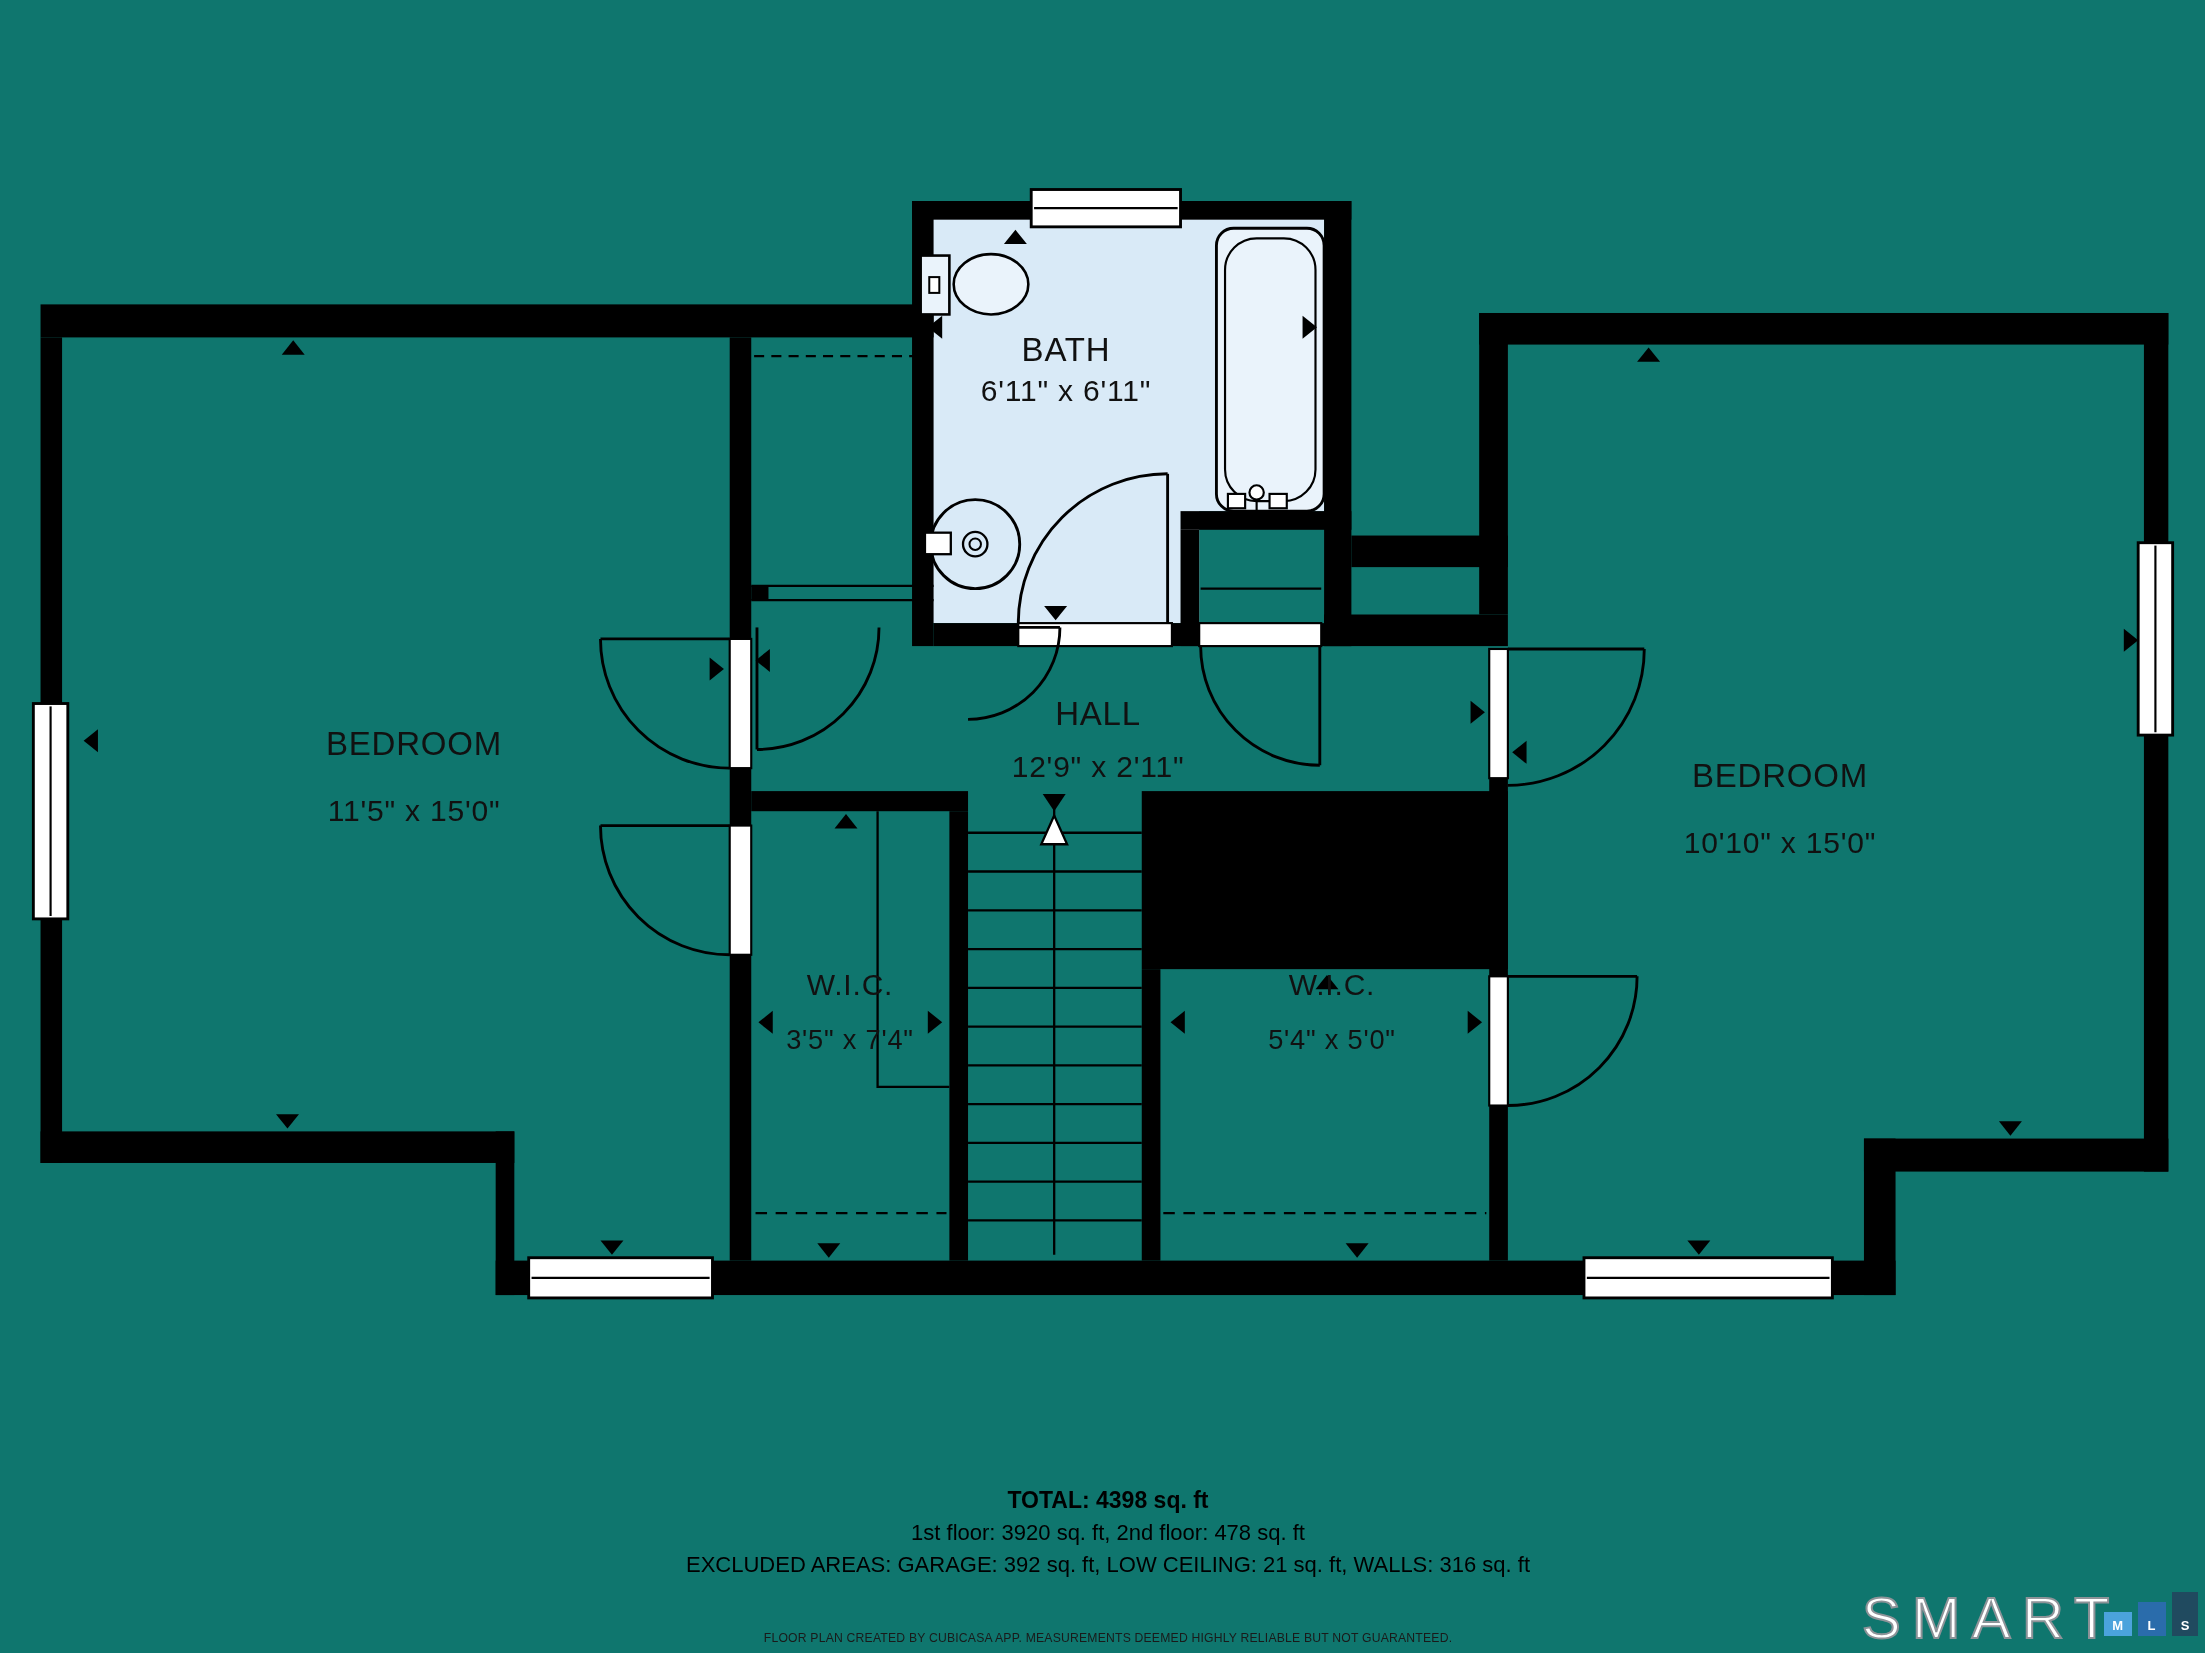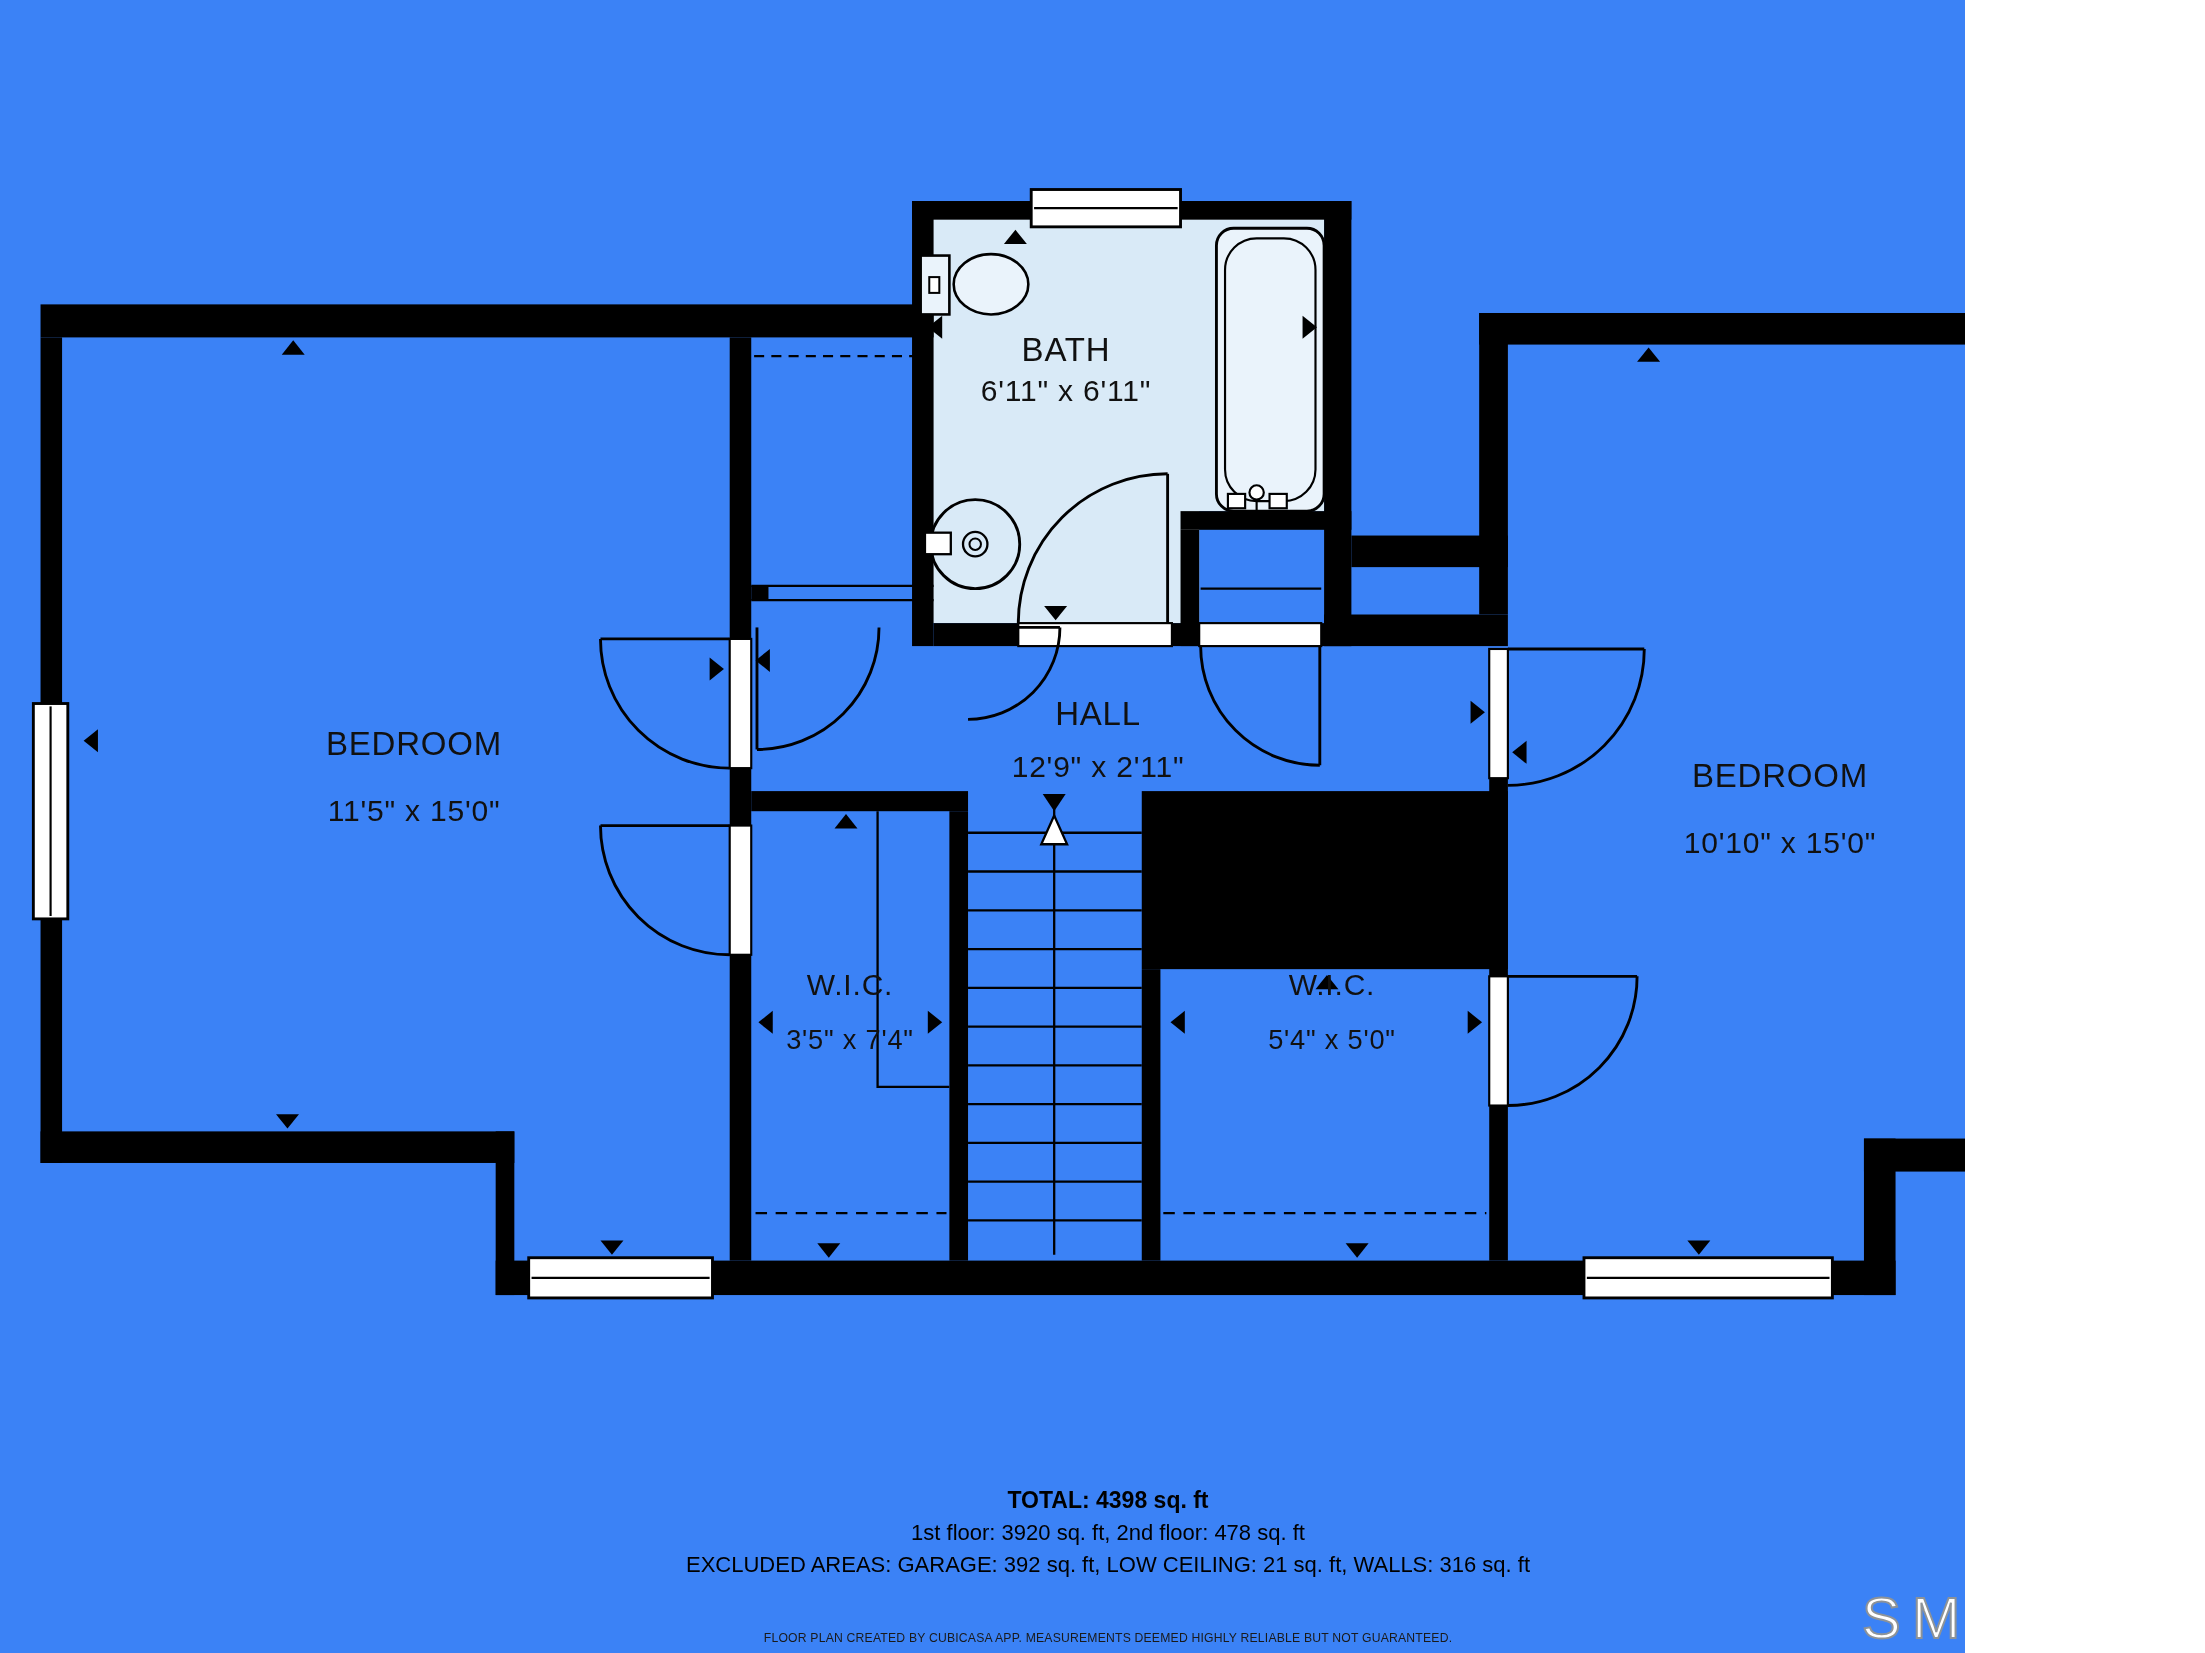--- a/index.html
+++ b/index.html
@@ -1,16 +1,16 @@
 <!DOCTYPE html>
 <html style="font-size:11.5px"><head>
 <meta charset="utf-8">
 <style>
   html,body{margin:0;padding:0;background:#fff;}
-  .stage{position:relative;width:1965px;height:1654px;background:#3b82f6;overflow:hidden;}
+  .stage{position:relative;width:2205px;height:1654px;background:#0f766e;overflow:hidden;}
   .plan{position:absolute;left:0;top:0;width:1103px;height:827px;
         transform:scale(2);transform-origin:0 0;
         font-family:"Liberation Sans", sans-serif;color:#000;}
   svg{position:absolute;left:0;top:0;}
   .lbl{position:absolute;transform:translate(-50%,-50%);text-align:center;
        white-space:nowrap;letter-spacing:0.4px;color:#111;}
   .room-name{font-size:16.5px;}
   .room-dims{font-size:15px;}
   .sm .room-name{font-size:15px;}
   .sm .room-dims{font-size:13.6px;}

